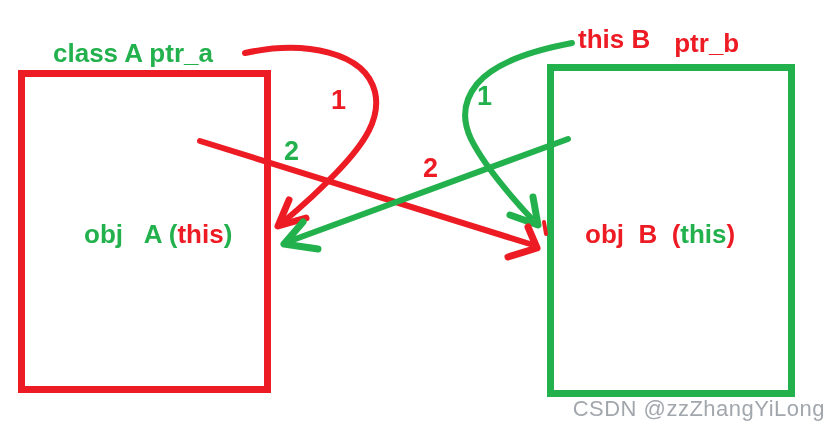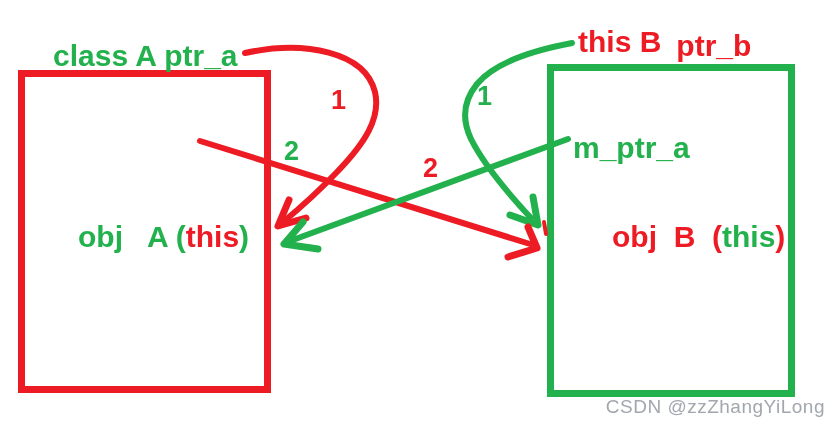--- a/index.html
+++ b/index.html
@@ -14,33 +14,33 @@
     position:relative;
     width:827px;height:426px;
     background:var(--bg);
     overflow:hidden;
     font-family:"Liberation Sans",sans-serif;
   }
   .stage svg{position:absolute;left:0;top:0;}
   .lbl{
     position:absolute;
     font-weight:700;
-    font-size:30px;
+    font-size:26px;
     line-height:1.1;
     white-space:pre;
     letter-spacing:0px;
   }
   .green{color:var(--green);}
   .red{color:var(--red);}
   .num{font-size:27px;}
-  .ptrb{position:relative;top:4px;margin-left:15px;display:inline-block;}
+  .ptrb{position:relative;top:4px;margin-left:24px;display:inline-block;}
   .watermark{
     position:absolute;
     right:2px;top:396px;
-    font-size:19px;
+    font-size:22px;
     font-weight:400;
     letter-spacing:0.5px;
     color:var(--gray);
     white-space:pre;
   }
   .s-red{stroke:var(--red);}
   .s-green{stroke:var(--green);}
   .box{fill:none;stroke-width:7;}
   .arrow{fill:none;stroke-width:6;stroke-linecap:round;stroke-linejoin:round;}
   .head{fill:none;stroke-width:7;stroke-linecap:round;stroke-linejoin:round;}
@@ -69,25 +69,24 @@
 
     <path class="s-green arrow" d="M 568 139 L 290 241"></path>
     <path class="s-green head" d="M 303 222 L 284 244 L 318 249"></path>
   </svg>
 
   <div class="lbl green" style="left:53px;top:39px">class A ptr_a</div>
 
   <div class="lbl red" style="left:578px;top:25px"><span>this B</span><span class="ptrb">ptr_b</span></div>
 
 
-  <div class="lbl green" style="left:573px;top:131px">m_ptr_a</div>
 
-  <div class="lbl" style="left:78px;top:220px"><span class="green">obj   A (</span><span class="red">this</span><span class="green">)</span></div>
+  <div class="lbl" style="left:84px;top:220px"><span class="green">obj   A (</span><span class="red">this</span><span class="green">)</span></div>
 
-  <div class="lbl" style="left:612px;top:220px"><span class="red">obj  B  (</span><span class="green">this</span><span class="red">)</span></div>
+  <div class="lbl" style="left:585px;top:220px"><span class="red">obj  B  (</span><span class="green">this</span><span class="red">)</span></div>
 
   <div class="lbl red num" style="left:331px;top:86px">1</div>
   <div class="lbl green num" style="left:477px;top:82px">1</div>
   <div class="lbl green num" style="left:284px;top:137px">2</div>
   <div class="lbl red num" style="left:423px;top:154px">2</div>
 
   <div class="watermark">CSDN @zzZhangYiLong</div>
 </div>
 
 </body></html>

